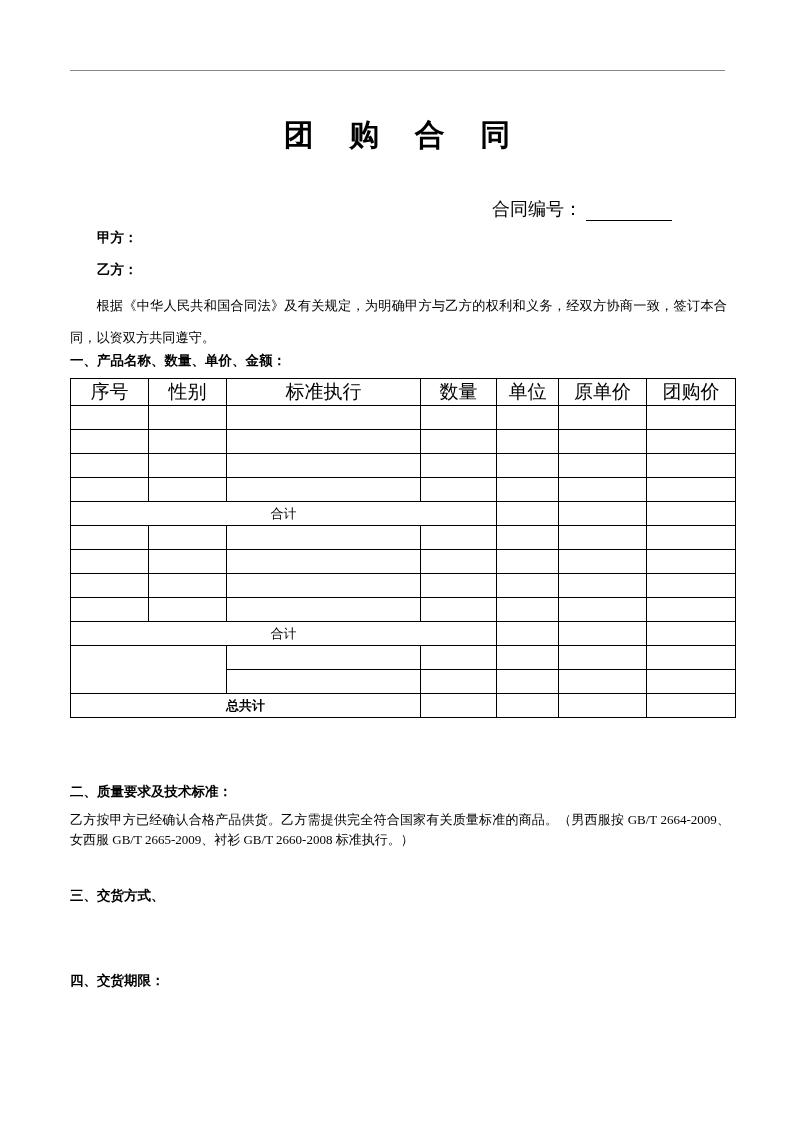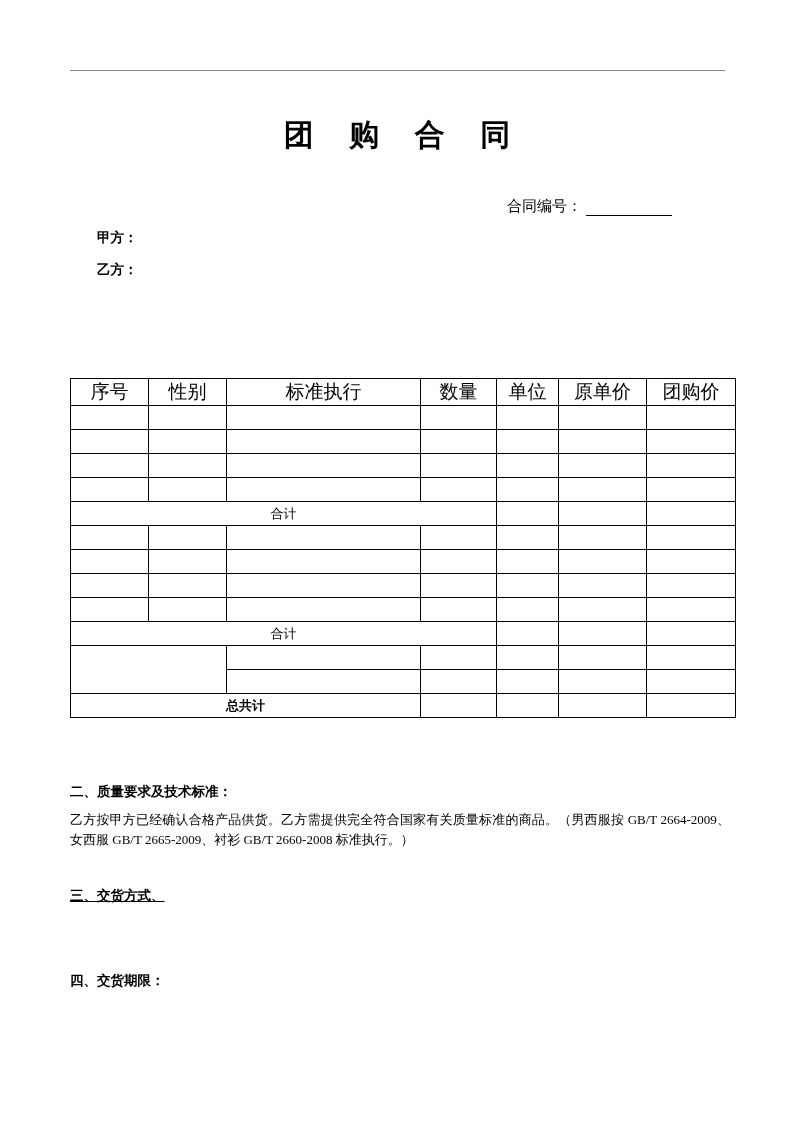--- a/index.html
+++ b/index.html
@@ -46,21 +46,21 @@
     letter-spacing: 14px;
     text-indent: 14px;
     font-family: "Liberation Serif", "DejaVu Serif", serif;
   }
 
   
   .contract-no {
     position: absolute;
     right: 122px;
     top: 197px;
-    font-size: 15px;
+    font-size: 18px;
     white-space: nowrap;
   }
   .blank-line {
     display: inline-block;
     border-bottom: 1px solid #000;
     height: 0.95em;
     vertical-align: bottom;
   }
   .cn-blank { width: 86px; margin-left: 4px; }
 
@@ -89,21 +89,21 @@
   
   .sec-head {
     position: absolute;
     left: 70px;
     font-size: 13.5px;
     font-weight: bold;
     white-space: nowrap;
   }
   .sec1 { top: 352px; }
   .sec2 { top: 783px; }
-  .sec3 { top: 887px; text-decoration: underline; }
+  .sec3 { top: 887px; }
   .sec4 { top: 972px; }
 
   
   .body-par {
     position: absolute;
     left: 70px;
     width: 660px;
     font-size: 13px;
     line-height: 20px;
     text-align: justify;
@@ -159,21 +159,23 @@
 
   <div class="doc-title">团 购 合 同</div>
 
   <div class="contract-no">
     <span>合同编号：</span><span class="blank-line cn-blank"></span>
   </div>
 
   <div class="party party-a">甲方：</div>
   <div class="party party-b">乙方：</div>
 
-
+  <div class="intro">根据《中华人民共和国合同法》及有关规定，为明确甲方与乙方的权利和义务，经双方协商一致，签订本合同，以资双方共同遵守。</div>
+
+  <div class="sec-head sec1">一、产品名称、数量、单价、金额：</div>
 
   <table class="product-table">
     <colgroup>
       <col class="col-no">
         <col class="col-sex">
         <col class="col-name">
         <col class="col-qty">
       <col class="col-unit">
         <col class="col-oprice">
         <col class="col-gprice">

